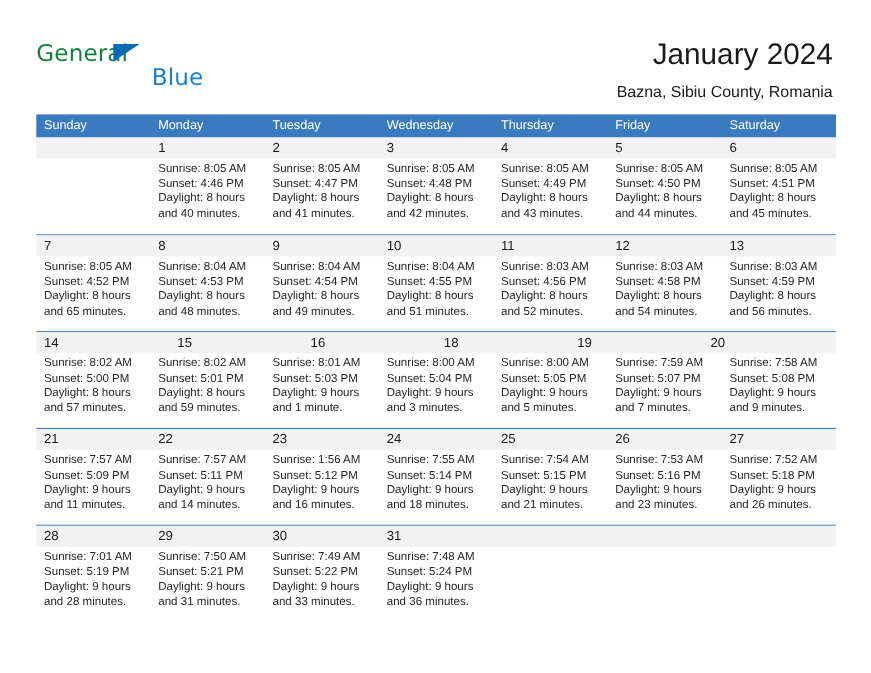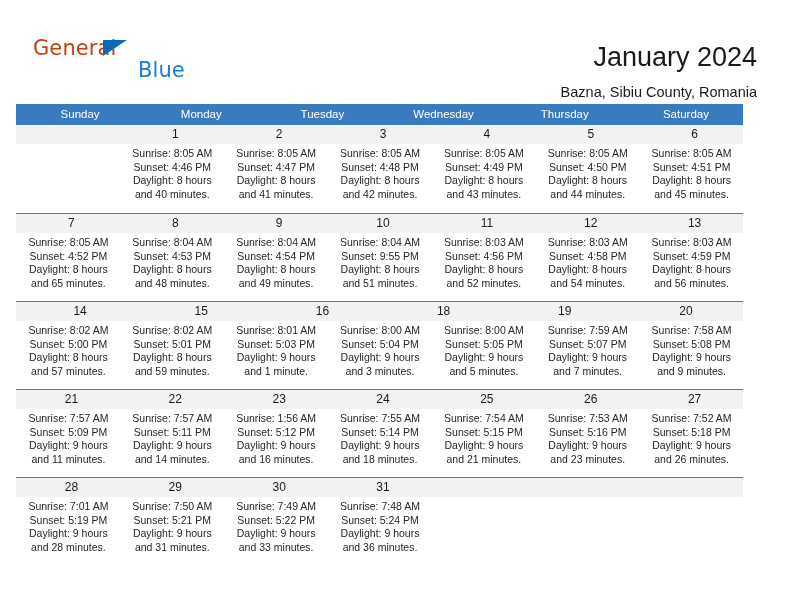--- a/index.html
+++ b/index.html
@@ -35,21 +35,21 @@
     top: 36px;
     width: 140px;
     height: 52px;
   }
   .logo-general {
     position: absolute;
     left: 0;
     top: 0;
     font-size: 21px;
     letter-spacing: 0.1px;
-    color: #c2410c;
+    color: #15803d;
     font-family: "DejaVu Sans", sans-serif;
   }
   .logo-tri {
     position: absolute;
     left: 70px;
     top: 4px;
     width: 0;
     height: 0;
     border-left: 24px solid #0a6ab5;
     border-bottom: 16px solid transparent;
@@ -60,45 +60,44 @@
     top: 22px;
     font-size: 21px;
     letter-spacing: 0.1px;
     color: #1a7fd4;
     font-family: "DejaVu Sans", sans-serif;
     margin-left: 48px;
   }
   .title-block {
     position: absolute;
     right: 35px;
-    top: 40px;
+    top: 32px;
     text-align: right;
   }
   .cal-title {
     font-size: 27px;
     color: #1a1a1a;
     font-weight: normal;
     line-height: 34px;
     white-space: nowrap;
   }
   .cal-subtitle {
     font-size: 14.5px;
     color: #1a1a1a;
     line-height: 20px;
     margin-top: 8px;
     white-space: nowrap;
   }
 
   
   .calendar {
     position: absolute;
-    left: 16px;
+    left: 33px;
     top: 104px;
     width: 727px;
-    text-align: center;
   }
   .weekdays {
     display: flex;
     background: #3a7bbf;
     height: 21px;
   }
   .weekday {
     flex: 1 1 0;
     color: #ffffff;
     font-size: 11.5px;
@@ -164,20 +163,21 @@
     </div>
   </div>
 
   <div class="calendar">
     <div class="weekdays">
         <div class="weekday">Sunday</div>
         <div class="weekday">Monday</div>
         <div class="weekday">Tuesday</div>
         <div class="weekday">Wednesday</div>
         <div class="weekday">Thursday</div>
+        <div class="weekday">Friday</div>
         <div class="weekday">Saturday</div>
       </div>
     <div id="weeks-container">
         <div class="week">
           <div class="week-numbers">
             <div class="daynum"></div>
             <div class="daynum">1</div>
             <div class="daynum">2</div>
             <div class="daynum">3</div>
             <div class="daynum">4</div>
@@ -248,21 +248,21 @@
               <div class="line">and 48 minutes.</div>
             </div>
             <div class="daycell">
               <div class="line">Sunrise: 8:04 AM</div>
               <div class="line">Sunset: 4:54 PM</div>
               <div class="line">Daylight: 8 hours</div>
               <div class="line">and 49 minutes.</div>
             </div>
             <div class="daycell">
               <div class="line">Sunrise: 8:04 AM</div>
-              <div class="line">Sunset: 9:55 PM</div>
+              <div class="line">Sunset: 4:55 PM</div>
               <div class="line">Daylight: 8 hours</div>
               <div class="line">and 51 minutes.</div>
             </div>
             <div class="daycell">
               <div class="line">Sunrise: 8:03 AM</div>
               <div class="line">Sunset: 4:56 PM</div>
               <div class="line">Daylight: 8 hours</div>
               <div class="line">and 52 minutes.</div>
             </div>
             <div class="daycell">

